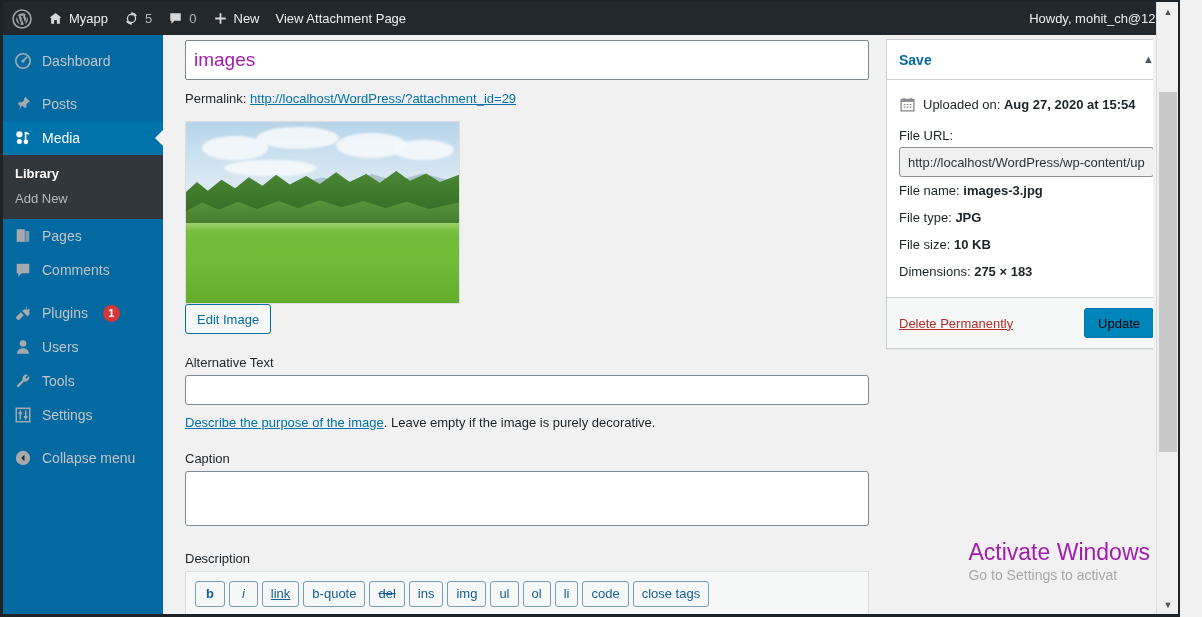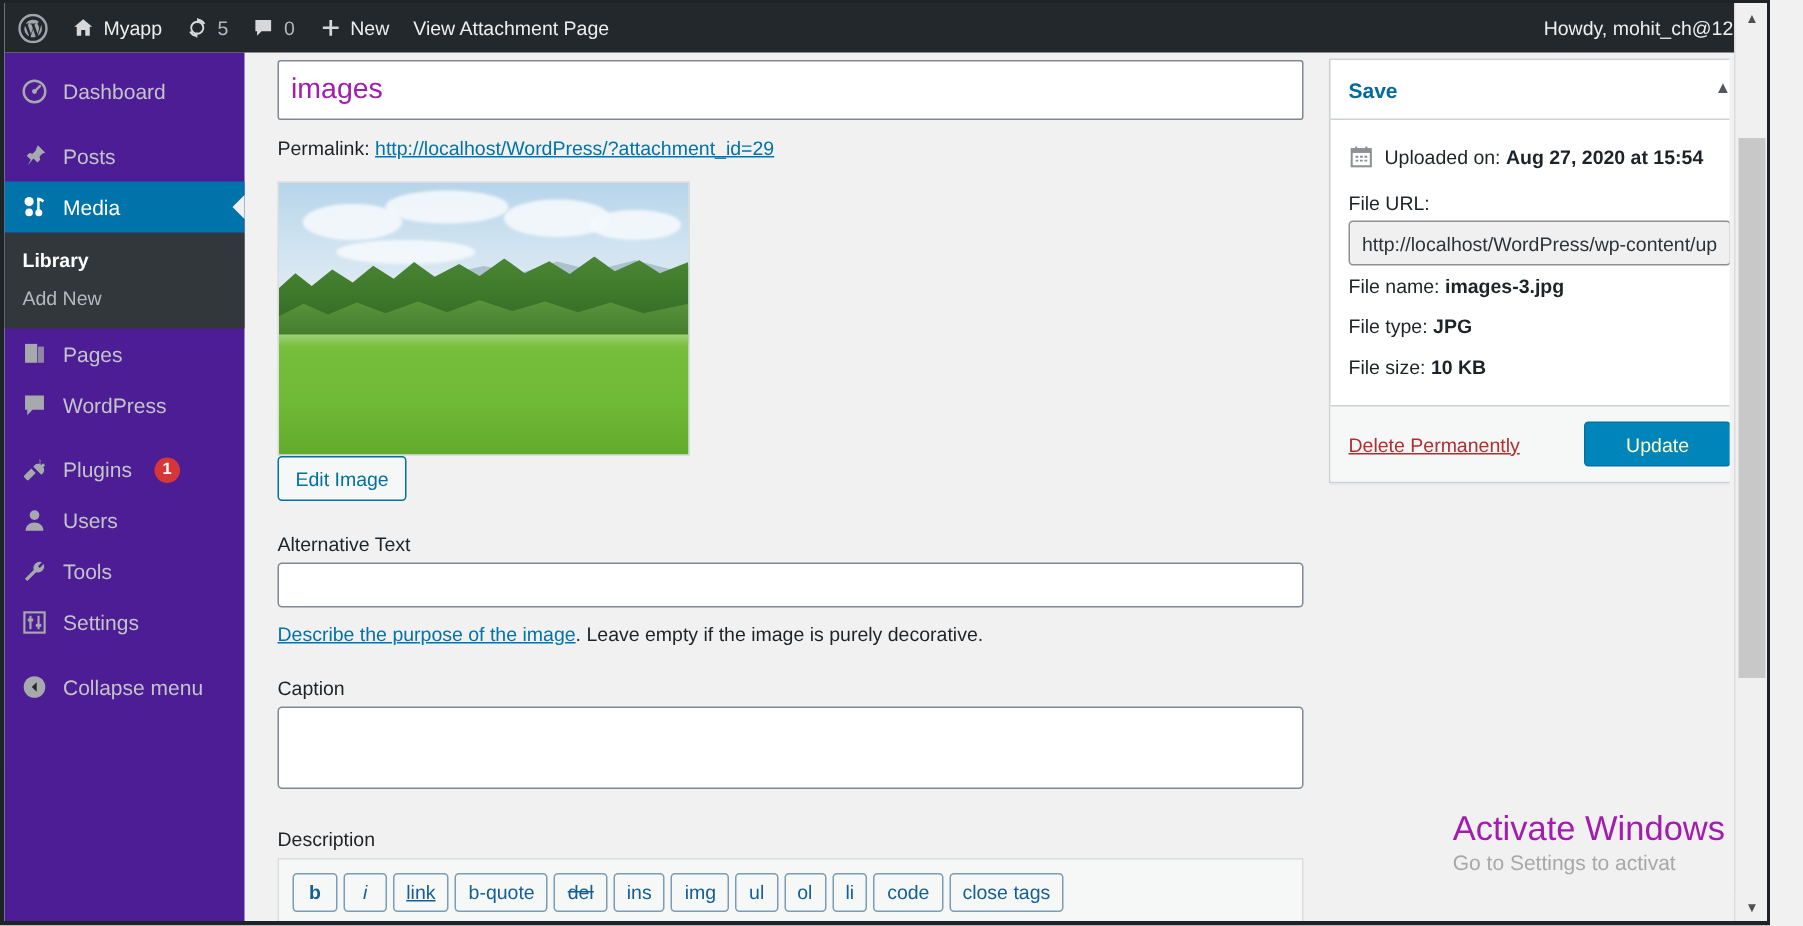--- a/index.html
+++ b/index.html
@@ -61,21 +61,21 @@
     content: ""; position: absolute;
     width: 12px; height: 8px; border-radius: 6px 6px 0 0;
     background: #7b7d80; bottom: -1px; left: 50%;
     transform: translateX(-50%);
   }
 
   
   .sidebar {
     position: absolute; top: 33px; left: 0;
     width: 160px; bottom: 0;
-    background: #4c1d95;
+    background: #0369a1;
     z-index: 40;
   }
   .menu-item {
     display: flex; align-items: center;
     height: 34px; padding-left: 10px;
     color: #c3c4c7; font-size: 14px;
     cursor: pointer; position: relative;
     text-decoration: none; gap: 9px;
   }
   .menu-item .mi-ico {
@@ -194,22 +194,22 @@
     display: inline-flex; align-items: center; justify-content: center;
     height: 30px; padding: 0 11px;
     font-size: 13px; border-radius: 3px;
     cursor: pointer; font-family: "Liberation Sans", sans-serif;
     line-height: 1;
   }
   .btn-secondary {
     background: #f6f7f7; border: 1px solid #0071a1; color: #0071a1;
   }
   .btn-primary {
-    background: #0085ba; border: 1px solid #0073aa; color: #fef9c3;
-    font-size: 13px; height: 30px; padding: 0 27px;
+    background: #0085ba; border: 1px solid #0073aa; color: #000000;
+    font-size: 13px; height: 30px; padding: 0 13px;
   }
   .edit-image-wrap { margin-top: 0; }
 
   .field-label {
     font-size: 13px; color: #1d2327;
     margin: 21px 0 5px 0; display: block;
   }
   .text-input {
     width: 100%; height: 30px;
     border: 1px solid #7e8993; border-radius: 3px;
@@ -437,21 +437,21 @@
       </span>
       <span>Pages</span>
     </a>
 
     <a class="menu-item">
       <span class="mi-ico">
         <svg width="18" height="18" viewBox="0 0 20 20">
             <path d="M3 3h14v10.5H8.6L4.6 17.5V13.5H3z" fill="currentColor"></path>
           </svg>
       </span>
-      <span>WordPress</span>
+      <span>Comments</span>
     </a>
 
     <div class="menu-sep"></div>
 
 
     <a class="menu-item">
       <span class="mi-ico">
         <svg width="18" height="18" viewBox="0 0 20 20">
             <path d="M13.3 2.2l1.5 1.5-1.4 1.4 1.6 1.6 1.4-1.4 1.5 1.5-1.4 1.4c1 1.4.9 3.4-.4 4.7l-1 1-6-6 1-1c1.3-1.3 3.3-1.4 4.7-.4z" fill="currentColor"></path>
             <path d="M7.6 9.2l3.3 3.3-5 5c-.5.5-1.3.5-1.8 0l-1.5-1.5c-.5-.5-.5-1.3 0-1.8z" fill="currentColor"></path>
@@ -589,20 +589,23 @@
 
           <div class="misc-row">
             <span>File name:</span>&nbsp;<b>images-3.jpg</b>
           </div>
           <div class="misc-row">
             <span>File type:</span>&nbsp;<b>JPG</b>
           </div>
           <div class="misc-row">
             <span>File size:</span>&nbsp;<b>10 KB</b>
           </div>
+          <div class="misc-row">
+            <span>Dimensions:</span>&nbsp;<b>275 × 183</b>
+          </div>
         </div>
 
         <div class="postbox-footer">
           <a class="delete-link">Delete Permanently</a>
           <span class="update-wrap">
             <button class="btn btn-primary">Update</button>
           </span>
         </div>
       </div>
     </div>

